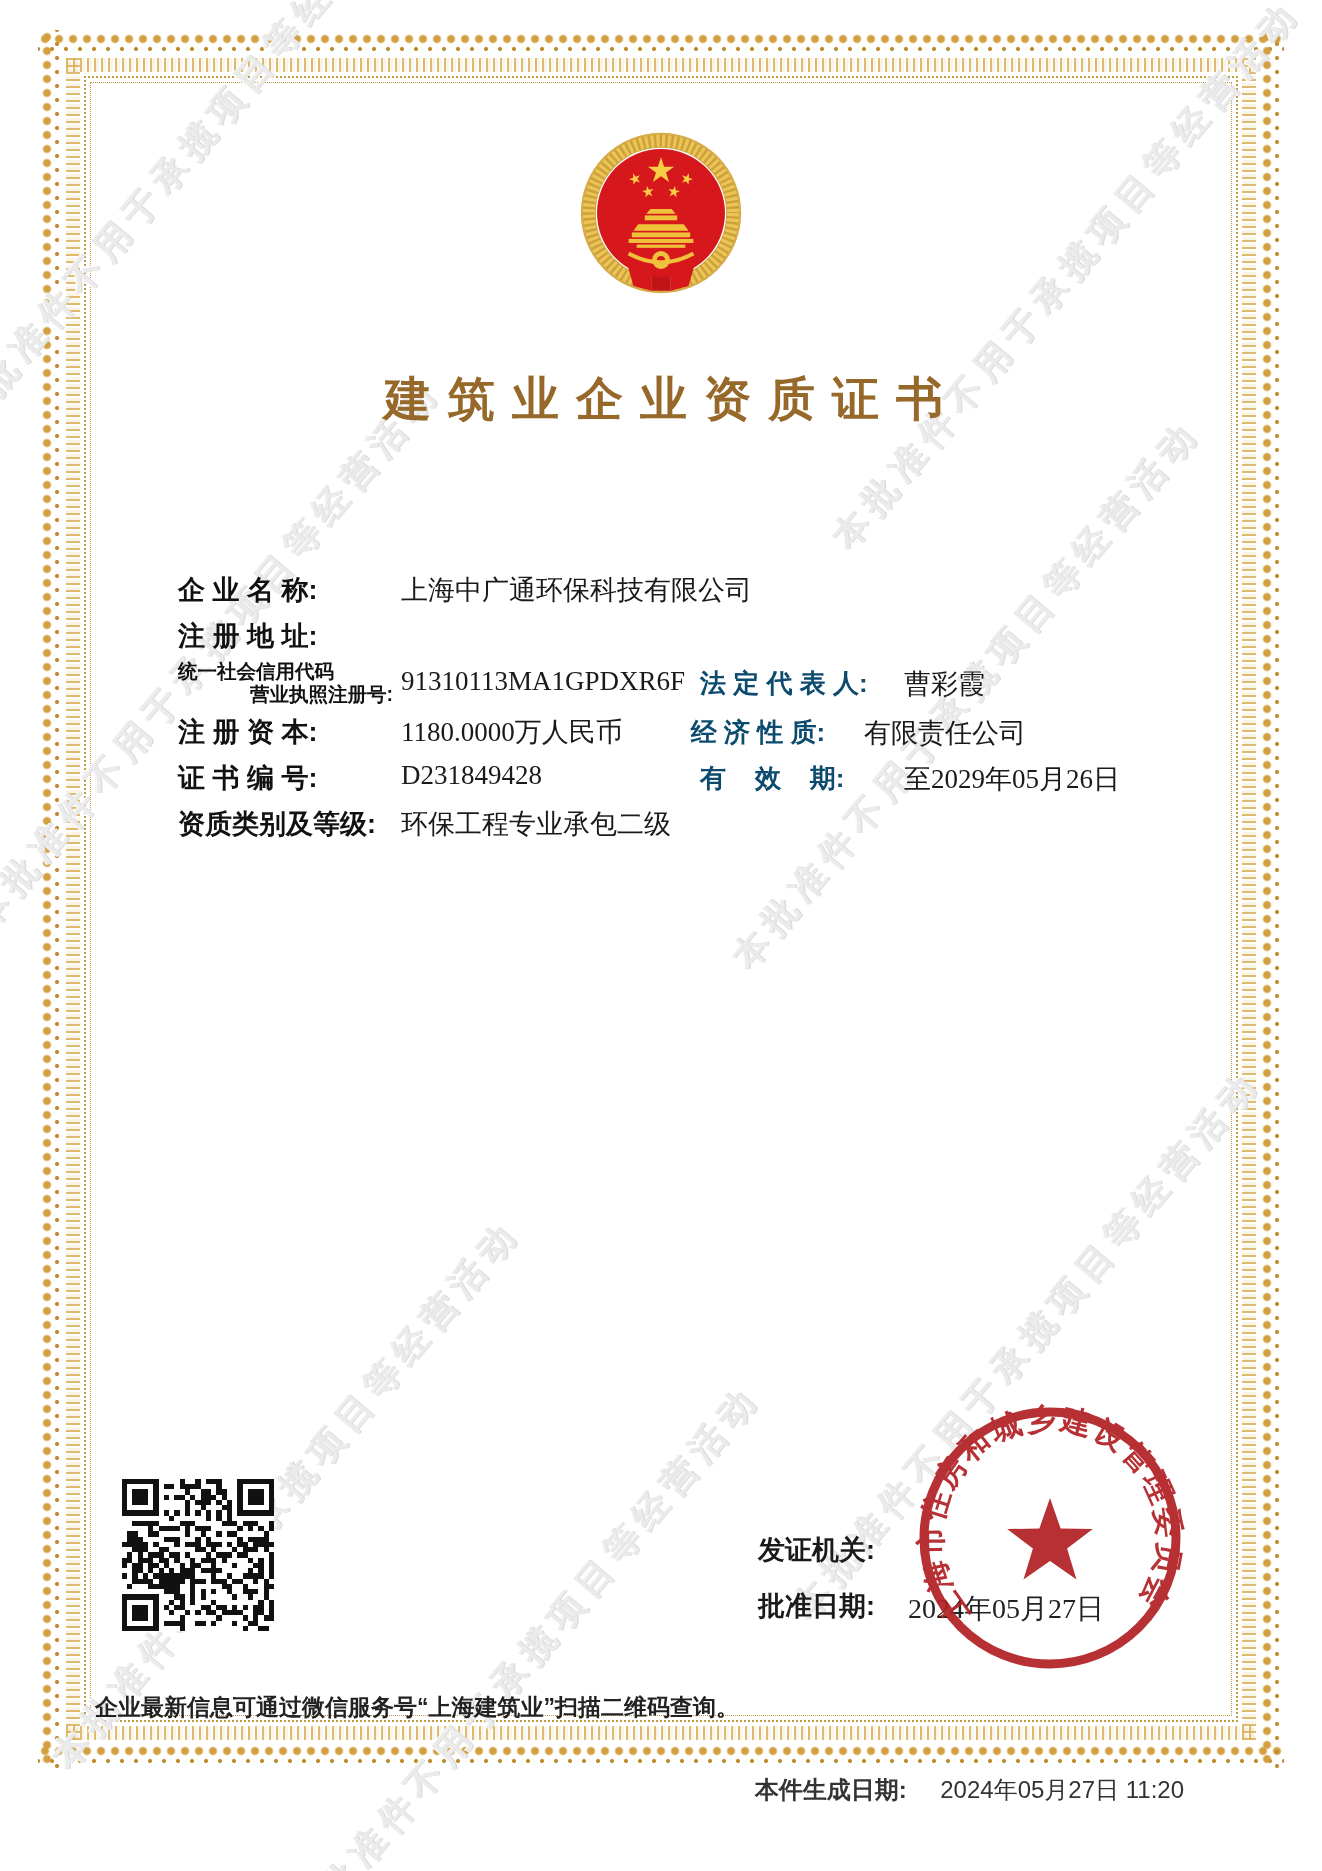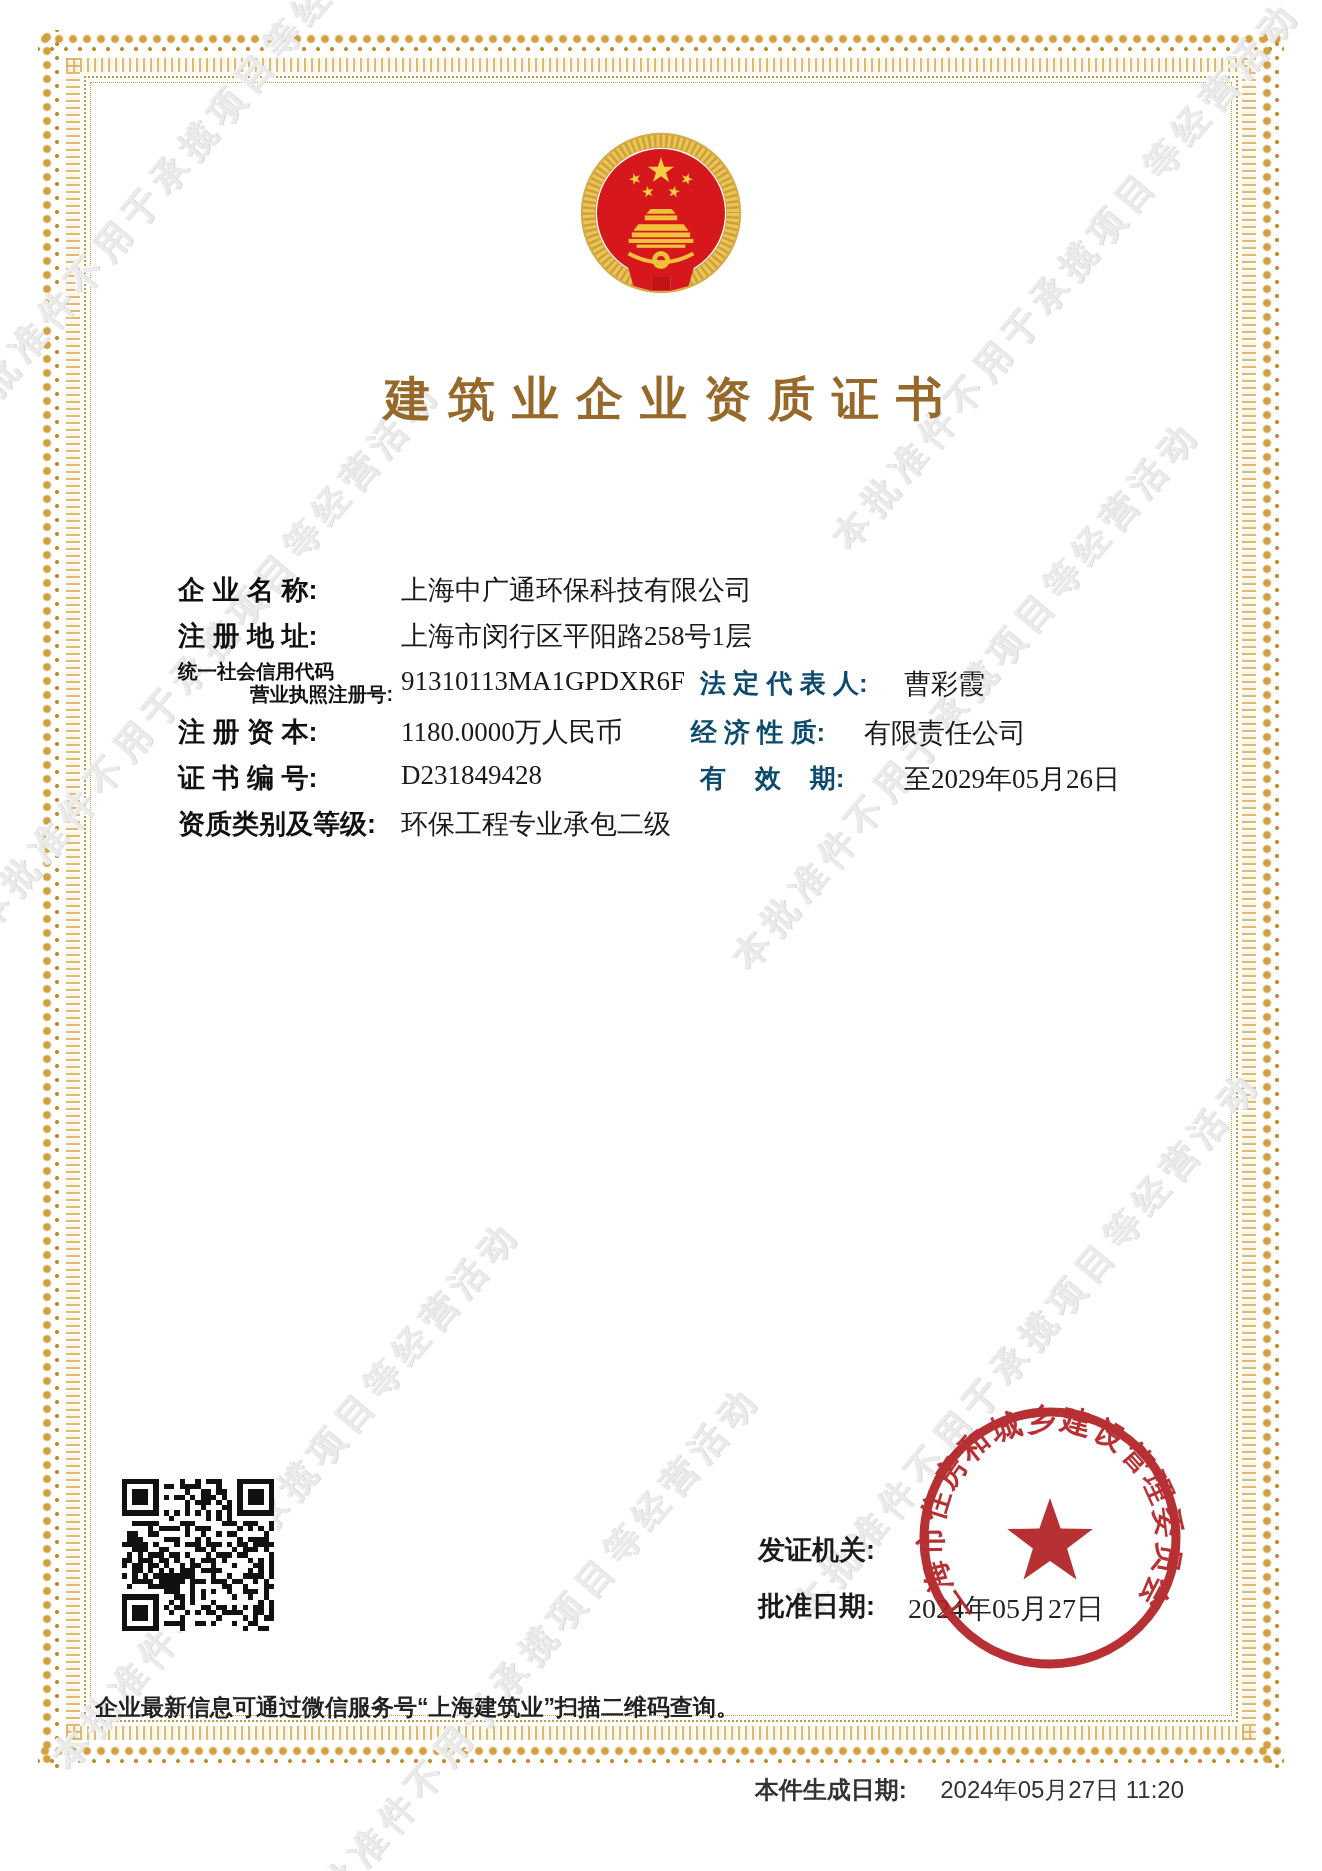--- a/index.html
+++ b/index.html
@@ -136,21 +136,20 @@
   </div>
 
   <div class="title">建筑业企业资质证书</div>
 
   <div class="row r1">
     <span class="lbl">企 业 名 称:</span>
     <span class="val">上海中广通环保科技有限公司</span>
   </div>
   <div class="row r2">
     <span class="lbl">注 册 地 址:</span>
-    <span class="val">上海市闵行区平阳路258号1层</span>
   </div>
   <div class="row r3">
     <span class="lbl2">
       <span class="l1">统一社会信用代码</span>
       <span class="l2">营业执照注册号:</span>
     </span>
     <span class="val">91310113MA1GPDXR6F</span>
   </div>
   <div class="row r3r">
     <span class="lbl-r">法 定 代 表 人:</span>

